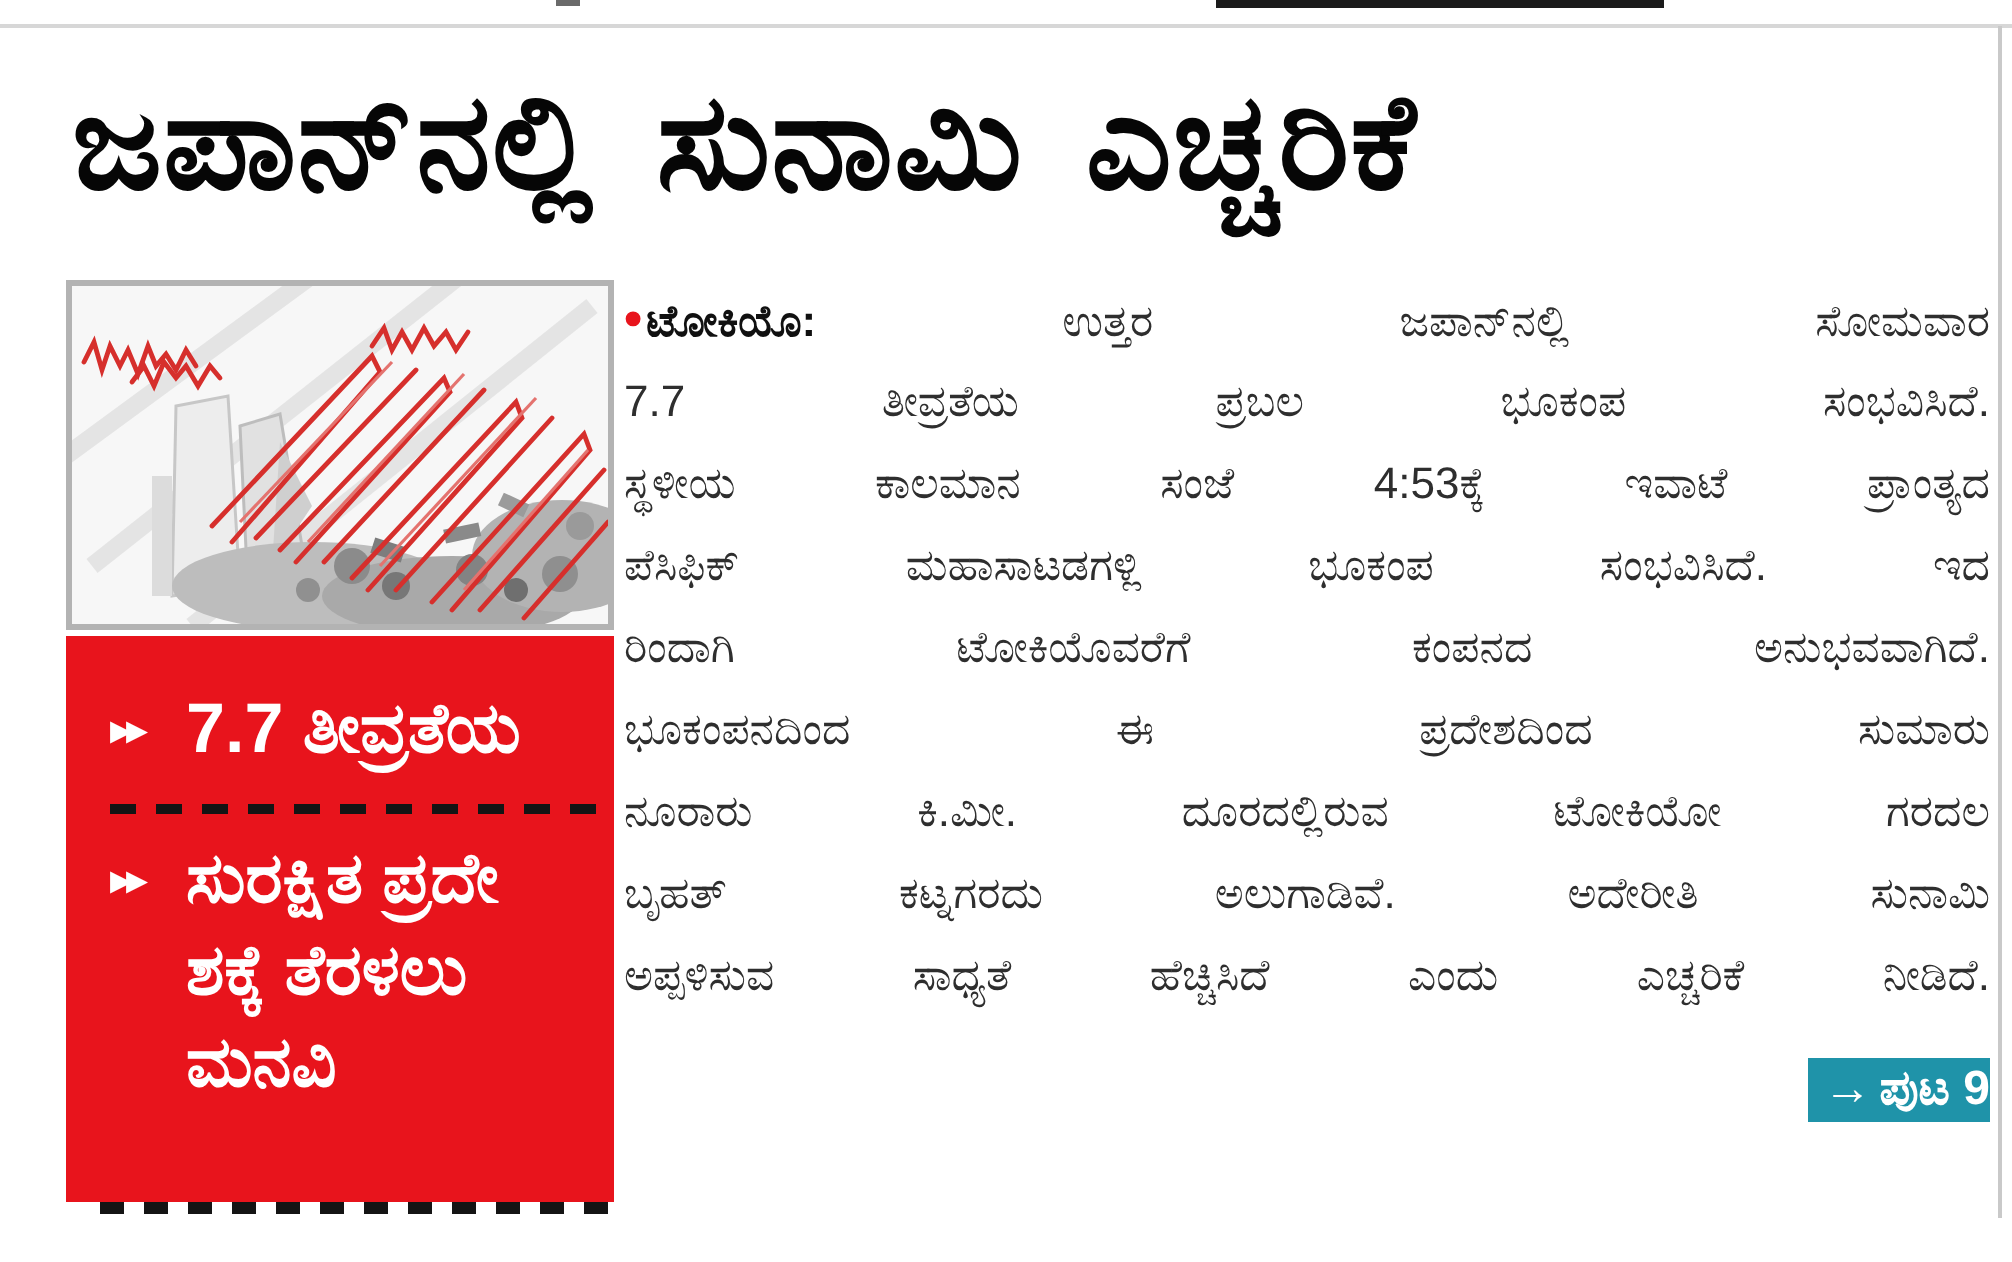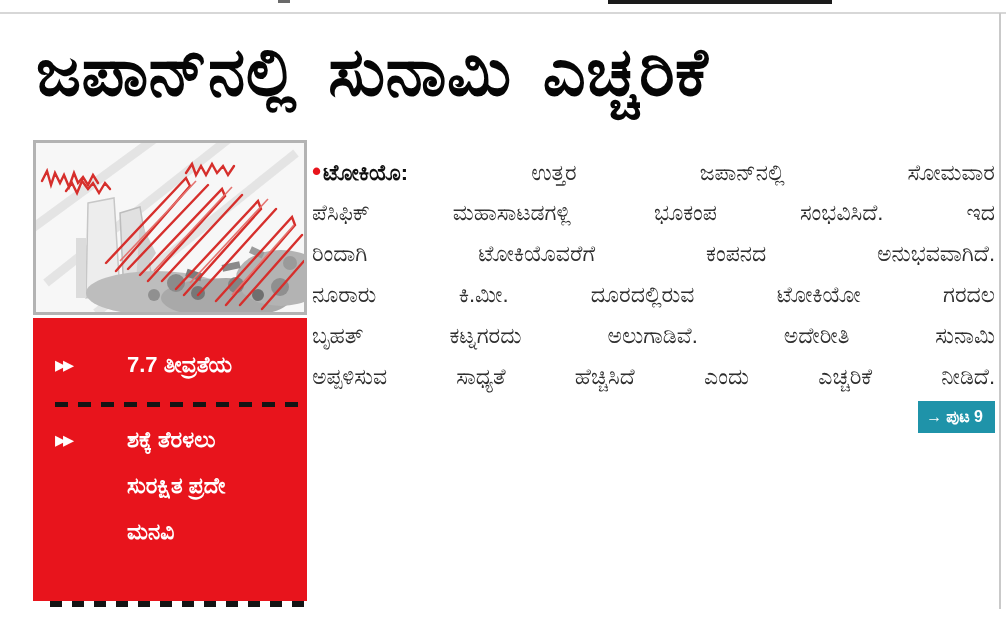--- a/index.html
+++ b/index.html
@@ -43,51 +43,51 @@
     background:var(--red);
     color:#ffffff;
     padding:22px 0 0 22px;
   }
   .bullet-item{display:flex;align-items:flex-start;}
   .bullet-marker{
     width:38px;flex:0 0 38px;
     font-size:22px;line-height:50px;font-weight:bold;color:#ffffff;
     letter-spacing:-3px;
   }
-  .bullet-text{font-size:22px;font-weight:bold;line-height:50px;margin-left:34px;}
+  .bullet-text{font-size:35px;font-weight:bold;line-height:50px;}
   .bullet-text .bline{display:block;white-space:nowrap;}
   .item2 .bullet-marker{line-height:46px;}
   .item2 .bullet-text{line-height:46px;}
   .dash-sep{
     height:5px;margin:12px 0 10px 0;width:100%;
     background:repeating-linear-gradient(90deg,#141414 0 13px,transparent 13px 23px);
   }
   .dash-below{
     position:absolute;left:50px;top:601px;width:257px;height:6px;
     background:repeating-linear-gradient(90deg,#141414 0 12px,transparent 12px 22px);
   }
 
   
   .article{
-    position:absolute;left:312px;top:151px;width:683px;
+    position:absolute;left:312px;top:139px;width:683px;
     font-size:22px;color:#2e2e2e;
   }
   .line{
     height:41px;line-height:41px;
     text-align:justify;text-align-last:justify;
     white-space:nowrap;
   }
   .line.last{text-align:left;text-align-last:auto;}
   .red-dot{color:var(--red);font-size:26px;font-weight:bold;margin-right:2px;}
   .dateline{font-weight:bold;color:#101010;}
   .page-badge{
     float:right;display:inline-block;
     background:var(--teal);color:#ffffff;
-    font-size:16px;font-weight:bold;line-height:30px;
-    padding:1px 12px 1px 8px;margin-top:4px;
+    font-size:24px;font-weight:bold;line-height:30px;
+    padding:1px 0 1px 8px;margin-top:21px;
     cursor:pointer;
   }
   .page-badge .arrow{margin-right:4px;font-weight:bold;}
 </style>
 </head>
 <body>
 
 <div class="page">
 
   <div class="top-frag"></div>
@@ -158,32 +158,35 @@
     <div class="bullet-item item1">
       <span class="bullet-marker">▸▸</span>
       <span class="bullet-text">
         <span class="bline">7.7 ತೀವ್ರತೆಯ</span>
       </span>
     </div>
     <div class="dash-sep"></div>
     <div class="bullet-item item2">
       <span class="bullet-marker">▸▸</span>
       <span class="bullet-text">
+        <span class="bline">ಸುರಕ್ಷಿತ ಪ್ರದೇ</span>
         <span class="bline">ಶಕ್ಕೆ ತೆರಳಲು</span>
-        <span class="bline">ಸುರಕ್ಷಿತ ಪ್ರದೇ</span>
         <span class="bline">ಮನವಿ</span>
       </span>
     </div>
   </div>
   <div class="dash-below"></div>
 
   <div class="article">
     <div class="line"><span class="red-dot">•</span><span class="dateline">ಟೋಕಿಯೊ:</span> <span>ಉತ್ತರ ಜಪಾನ್‌ನಲ್ಲಿ ಸೋಮವಾರ</span></div>
+    <div class="line">7.7 ತೀವ್ರತೆಯ ಪ್ರಬಲ ಭೂಕಂಪ ಸಂಭವಿಸಿದೆ.</div>
+    <div class="line">ಸ್ಥಳೀಯ ಕಾಲಮಾನ ಸಂಜೆ 4:53ಕ್ಕೆ ಇವಾಟೆ ಪ್ರಾಂತ್ಯದ</div>
     <div class="line">ಪೆಸಿಫಿಕ್ ಮಹಾಸಾಟಡಗಳ್ಲಿ ಭೂಕಂಪ ಸಂಭವಿಸಿದೆ. ಇದ</div>
     <div class="line">ರಿಂದಾಗಿ ಟೋಕಿಯೊವರೆಗೆ ಕಂಪನದ ಅನುಭವವಾಗಿದೆ.</div>
+    <div class="line">ಭೂಕಂಪನದಿಂದ ಈ ಪ್ರದೇಶದಿಂದ ಸುಮಾರು</div>
     <div class="line">ನೂರಾರು ಕಿ.ಮೀ. ದೂರದಲ್ಲಿರುವ ಟೋಕಿಯೋ ಗರದಲ</div>
     <div class="line">ಬೃಹತ್ ಕಟ್ನಗರದು ಅಲುಗಾಡಿವೆ. ಅದೇರೀತಿ ಸುನಾಮಿ</div>
     <div class="line">ಅಪ್ಪಳಿಸುವ ಸಾಧ್ಯತೆ ಹೆಚ್ಚಿಸಿದೆ ಎಂದು ಎಚ್ಚರಿಕೆ ನೀಡಿದೆ.</div>
     <div class="line last">
       <span class="page-badge"><span class="arrow">→</span><span>ಪುಟ 9</span></span>
     </div>
   </div>
 
 </div>
 

